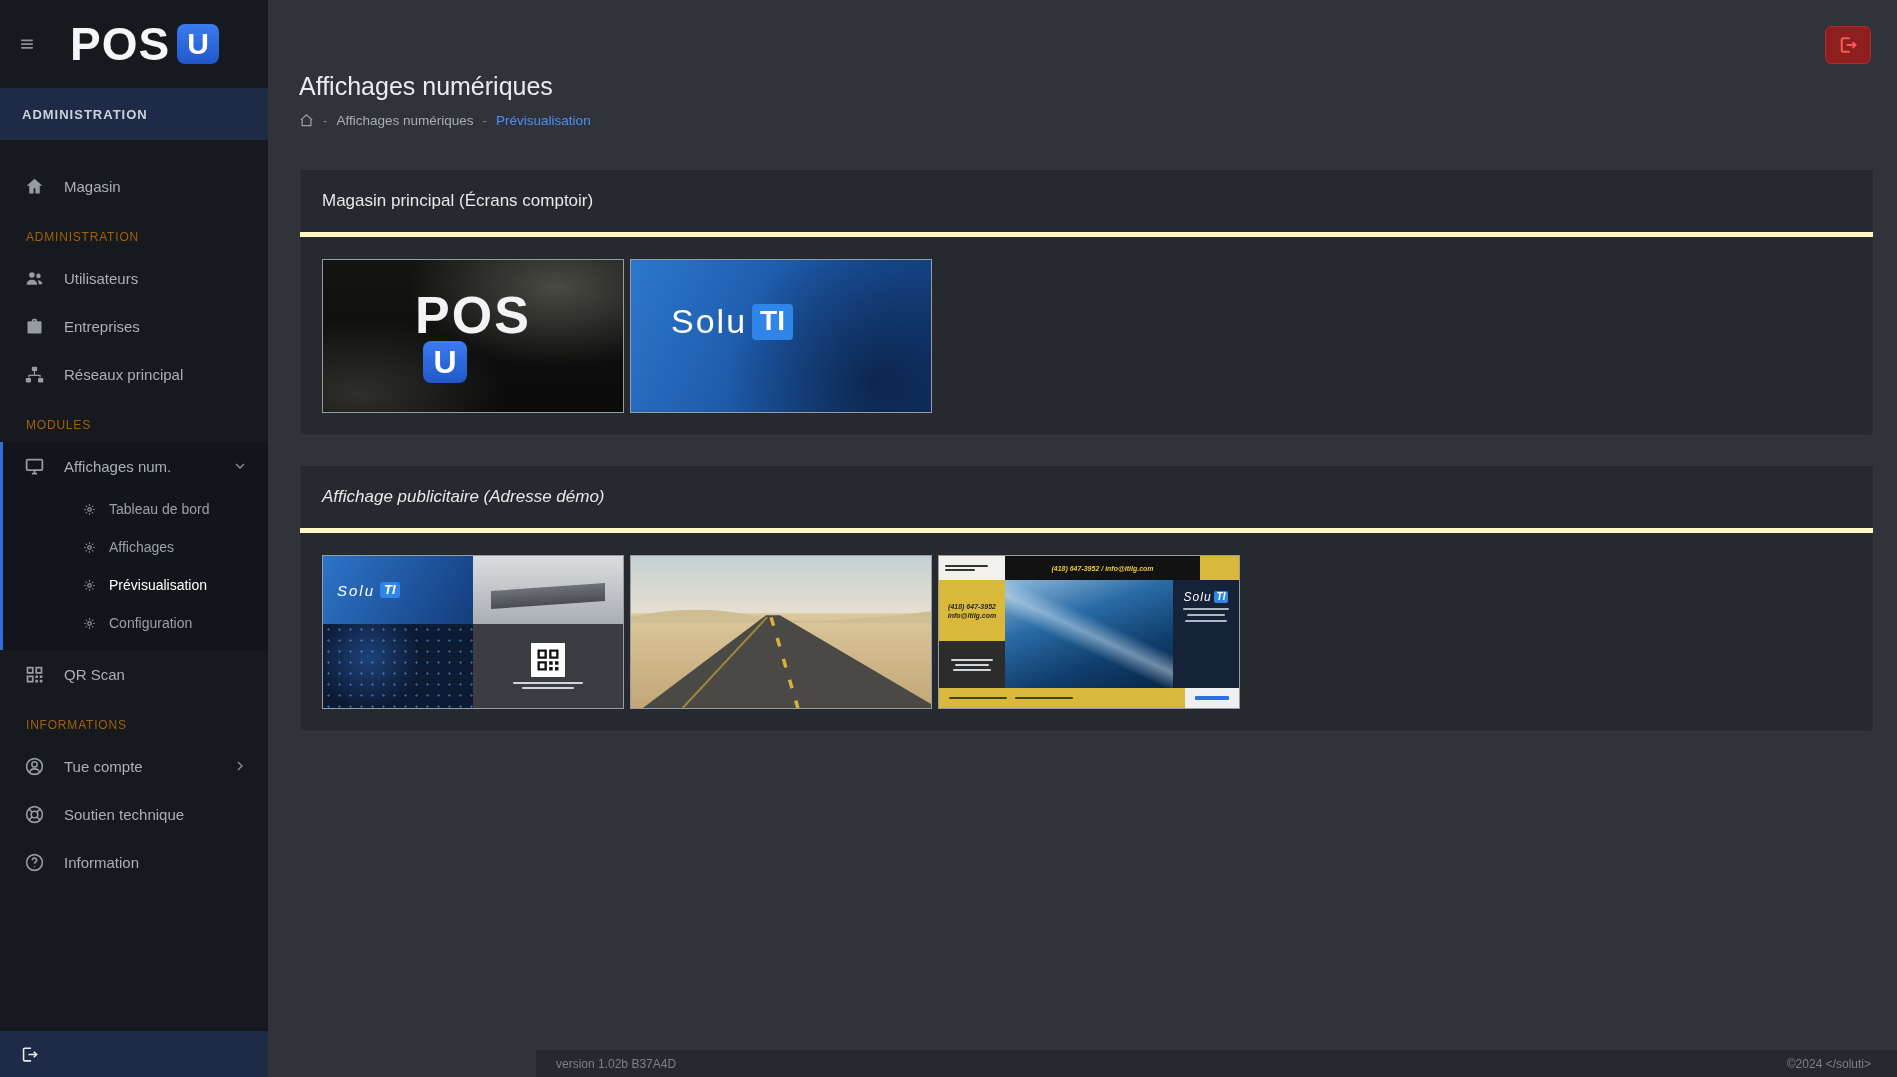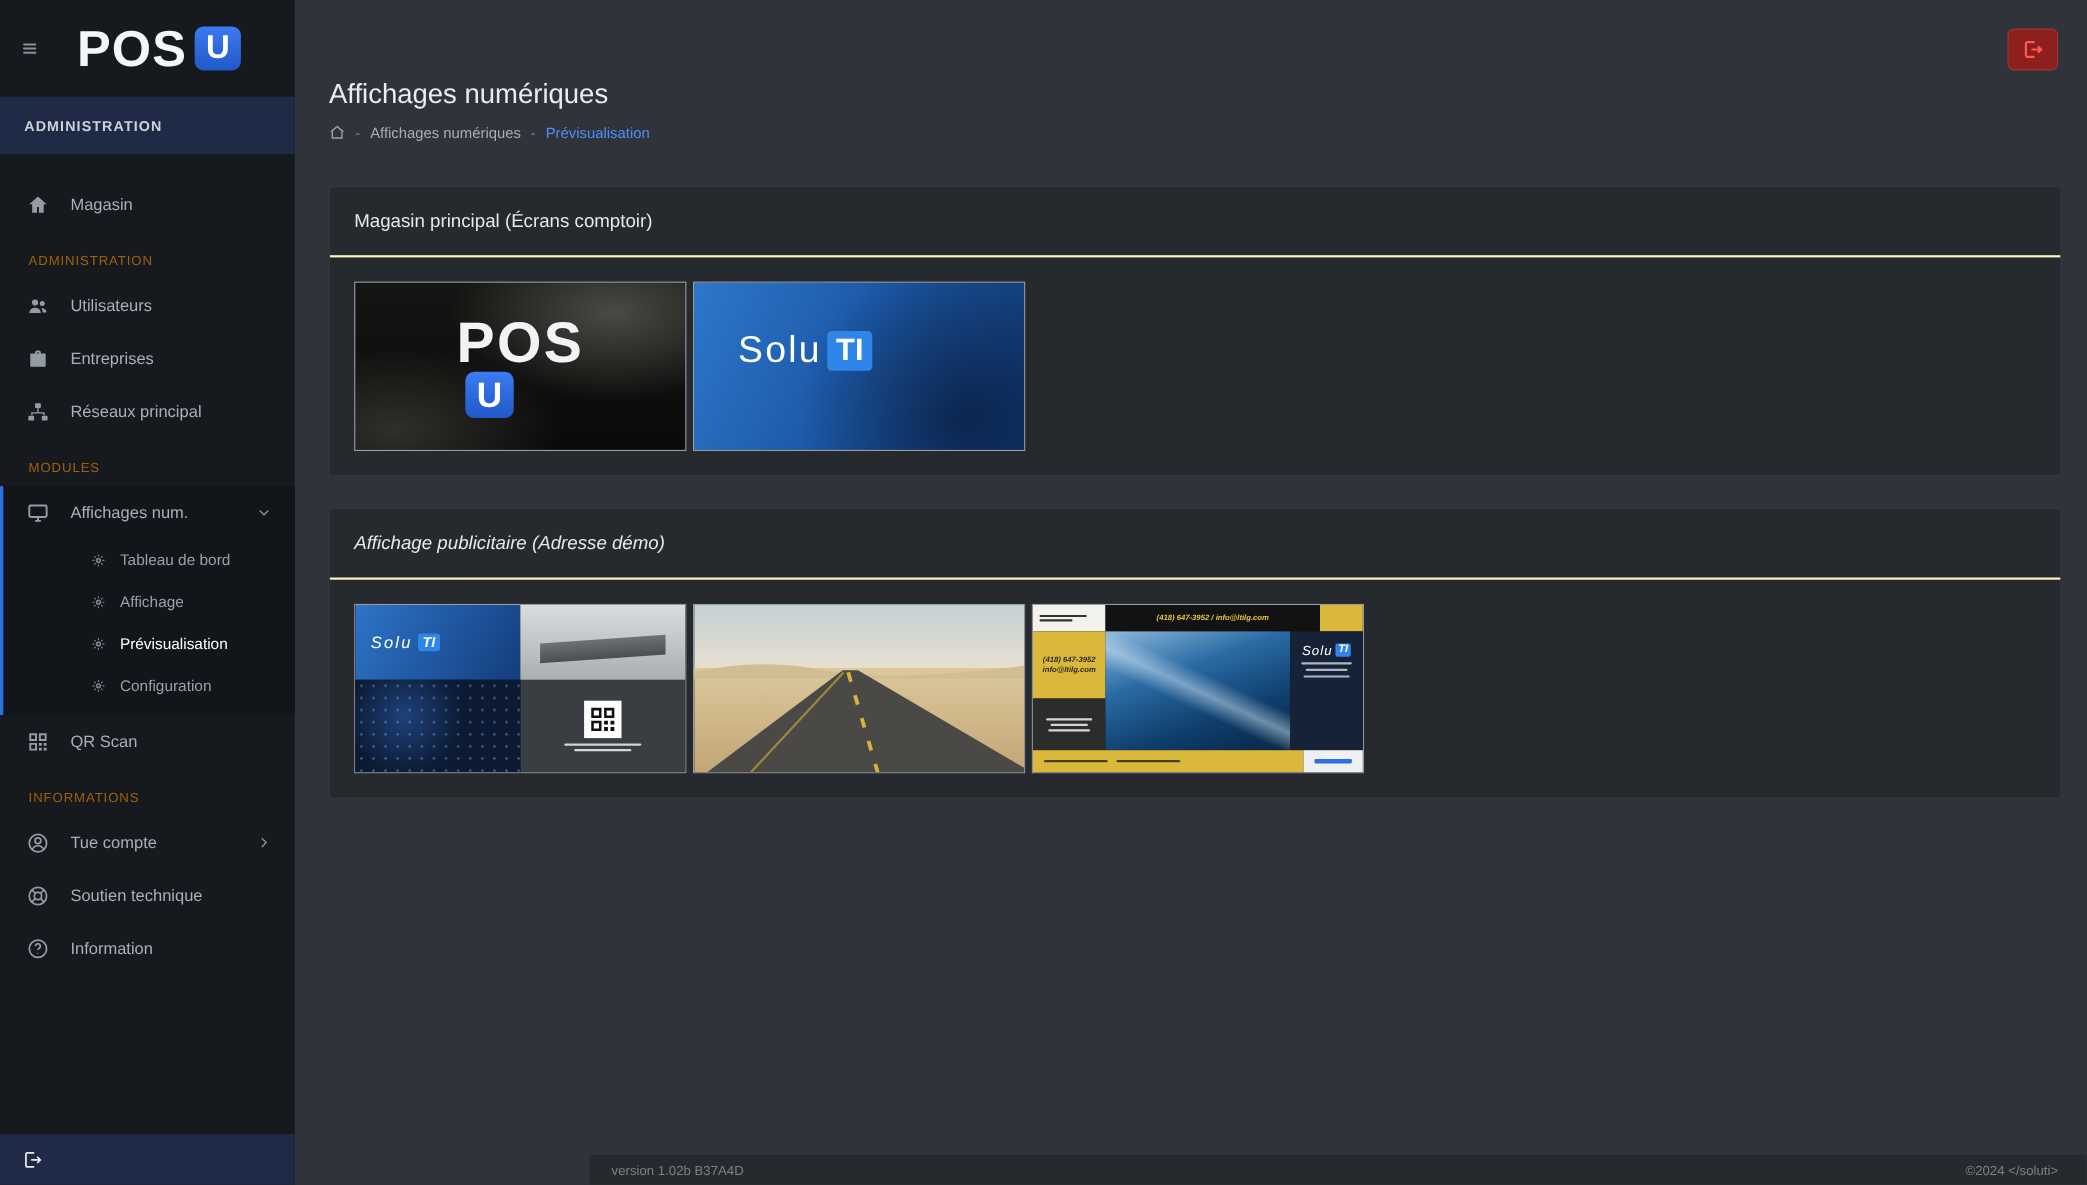--- a/index.html
+++ b/index.html
@@ -81,21 +81,21 @@
   .crumb-link { color:#a7adb5; cursor:pointer; }
   .crumb-active { color:#4f8ef7; cursor:pointer; }
 
   .card {
     background:#26292d; border:1px solid #34383e; border-radius:4px;
     margin-top:41px;
   }
   .card + .card { margin-top:29px;font-style:italic; }
   .card-header {
     padding:21px 22px; font-size:17px; color:#e6e8eb; font-weight:500;
-    border-bottom:2px solid #fef9c3;
+    border-bottom:5px solid #fef9c3;
   }
   .card-body { padding:22px; display:flex; gap:6px; }
 
   .thumb {
     width:302px; height:154px; border:1px solid #969ca3;
     position:relative; overflow:hidden; cursor:pointer; flex:0 0 auto;
     background:#000;
   }
 
   
@@ -304,21 +304,21 @@
           <span>Tableau de bord</span>
         </div>
 
         <div class="submenu-item">
           <span class="sub-icon">
             <svg viewBox="0 0 24 24" fill="currentColor">
                 <path d="M12 7.5a4.5 4.5 0 1 0 0 9 4.5 4.5 0 0 0 0-9zm0 2.8a1.7 1.7 0 1 1 0 3.4 1.7 1.7 0 0 1 0-3.4z"></path>
                 <path d="M11 2h2v3.4h-2zM11 18.6h2V22h-2zM2 11h3.4v2H2zM18.6 11H22v2h-3.4zM4.2 5.6l1.4-1.4 2.4 2.4-1.4 1.4zM16 17.4l1.4-1.4 2.4 2.4-1.4 1.4zM5.6 19.8l-1.4-1.4 2.4-2.4 1.4 1.4zM17.4 8l-1.4-1.4 2.4-2.4 1.4 1.4z"></path>
               </svg>
           </span>
-          <span>Affichage</span>
+          <span>Affichages</span>
         </div>
 
         <div class="submenu-item active">
           <span class="sub-icon">
             <svg viewBox="0 0 24 24" fill="currentColor">
                 <path d="M12 7.5a4.5 4.5 0 1 0 0 9 4.5 4.5 0 0 0 0-9zm0 2.8a1.7 1.7 0 1 1 0 3.4 1.7 1.7 0 0 1 0-3.4z"></path>
                 <path d="M11 2h2v3.4h-2zM11 18.6h2V22h-2zM2 11h3.4v2H2zM18.6 11H22v2h-3.4zM4.2 5.6l1.4-1.4 2.4 2.4-1.4 1.4zM16 17.4l1.4-1.4 2.4 2.4-1.4 1.4zM5.6 19.8l-1.4-1.4 2.4-2.4 1.4 1.4zM17.4 8l-1.4-1.4 2.4-2.4 1.4 1.4z"></path>
               </svg>
           </span>
           <span>Prévisualisation</span>

